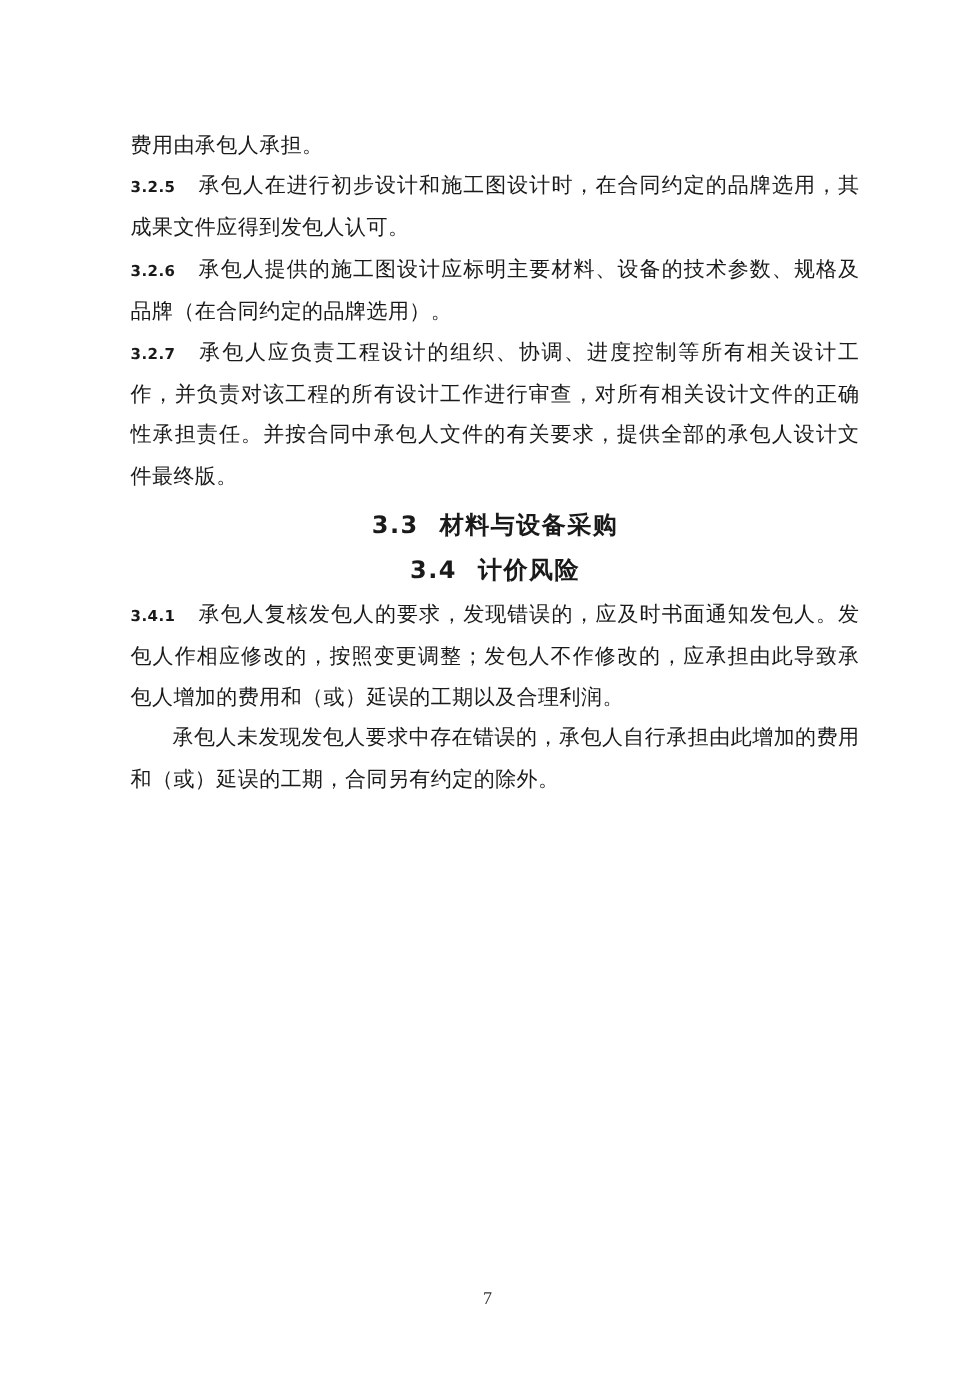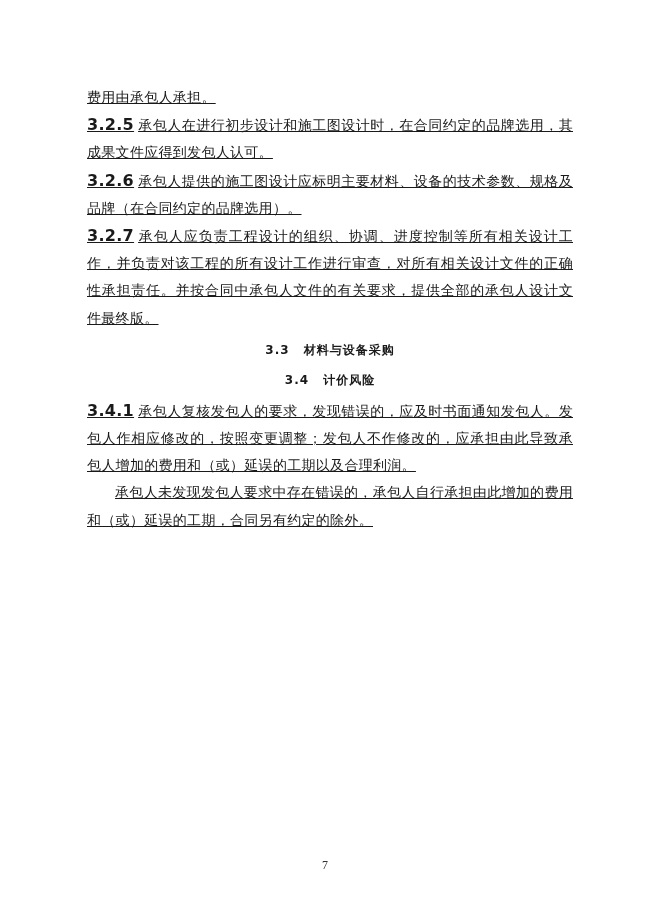--- a/index.html
+++ b/index.html
@@ -1,22 +1,22 @@
 <!DOCTYPE html>
 <html><head>
 <meta charset="utf-8">
 <style>
   html, body { margin: 0; padding: 0; background: #ffffff; }
   body { width: 650px; height: 919px; position: relative; overflow: hidden;
          font-family: "DejaVu Serif", "Liberation Serif", serif; color: #1a1a1a; }
   .page { position: absolute; left: 87px; top: 84px; width: 486px; }
-  .para { font-size: 14px; line-height: 27.2px; margin: 0; text-align: justify; letter-spacing: 0.3px; text-decoration: underline; }
-  .para .num { font-weight: bold; font-family: "DejaVu Sans", "Liberation Sans", sans-serif; font-size: 16px; margin-right: 4px; }
+  .para { font-size: 14px; line-height: 27.2px; margin: 0; text-align: justify; letter-spacing: 0.3px; }
+  .para .num { font-weight: bold; font-family: "DejaVu Sans", "Liberation Sans", sans-serif; font-size: 10px; margin-right: 15px; }
   .para.indent { text-indent: 28px; }
-  .heading { text-align: center; font-size: 12px; font-weight: bold; line-height: 24px; margin: 6px 0 5px 0; letter-spacing: 1px; }
+  .heading { text-align: center; font-size: 16px; font-weight: bold; line-height: 24px; margin: 6px 0 5px 0; letter-spacing: 1px; }
   .heading .hnum { font-family: "DejaVu Sans", "Liberation Sans", sans-serif; margin-right: 14px; }
   .pagenum { position: absolute; left: 0; width: 650px; top: 858px; text-align: center; font-size: 12px; color: #333; font-family: "Liberation Serif", serif; }
 </style>
 </head>
 <body>
 
 <div class="page">
   <p class="para"><span>费用由承包人承担。</span></p>
   <p class="para"><span class="num">3.2.5</span><span>承包人在进行初步设计和施工图设计时，在合同约定的品牌选用，其成果文件应得到发包人认可。</span></p>
   <p class="para"><span class="num">3.2.6</span><span>承包人提供的施工图设计应标明主要材料、设备的技术参数、规格及品牌（在合同约定的品牌选用）。</span></p>

